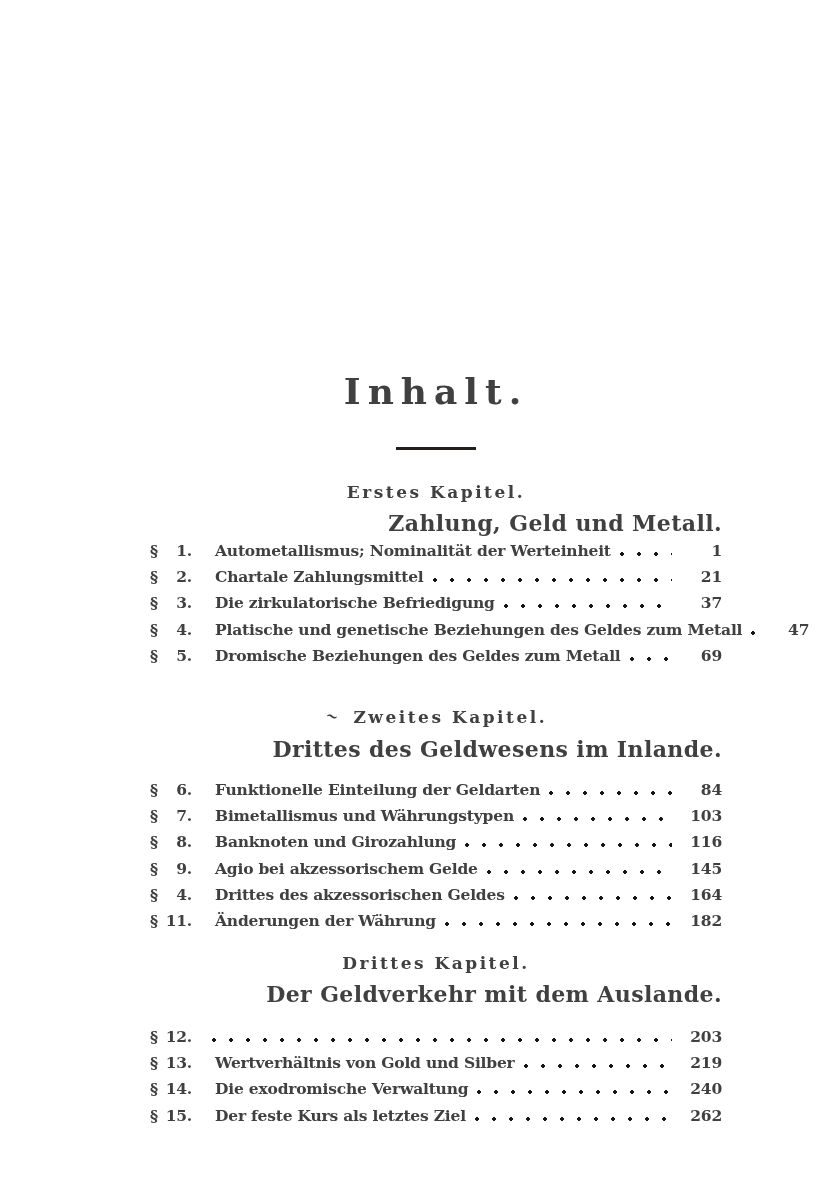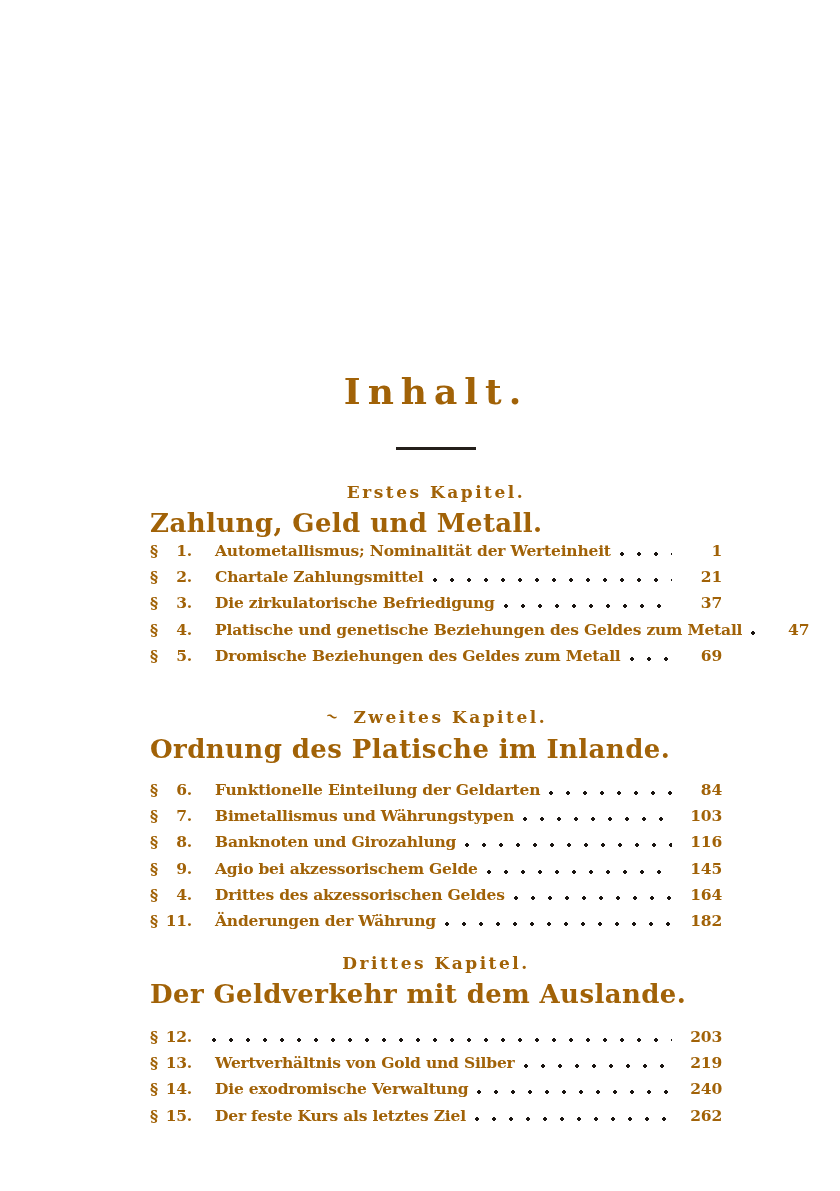--- a/index.html
+++ b/index.html
@@ -5,21 +5,21 @@
   html, body {
     margin: 0;
     padding: 0;
     background: #ffffff;
   }
   .page {
     position: relative;
     width: 840px;
     height: 1191px;
     background: #ffffff;
-    color: #a16207;
+    color: #404040;
     font-family: "DejaVu Serif", "Liberation Serif", serif;
     overflow: hidden;
   }
   .content {
     position: absolute;
     left: 150px;
     top: 0;
     width: 572px;
     height: 100%;
   }
@@ -61,22 +61,22 @@
     letter-spacing: 2.5px;
   }
   .ornament {
     display: inline-block;
     transform: rotate(18deg) translateY(-2px);
     margin-right: 16px;
     letter-spacing: 0;
     font-size: 15px;
   }
   .chapter-title {
-    text-align: left;
-    font-size: 26px;
+    text-align: right;
+    font-size: 22px;
     line-height: 30px;
     margin-top: 4px;
     font-weight: bold;
     letter-spacing: 0.4px;
   }
   .seite-label {
     text-align: right;
     font-size: 12px;
     line-height: 14px;
     margin-top: 1px;
@@ -179,21 +179,21 @@
           <span class="entry-text">Dromische Beziehungen des Geldes zum Metall</span>
           <span class="dots"></span>
           <span class="pagenum">69</span>
         </div>
 
       </div>
     </section>
 
     <section class="chapter" id="chapter-2">
       <div class="kapitel-heading"><span class="ornament">~</span><span>Zweites Kapitel.</span></div>
-      <div class="chapter-title">Ordnung des Platische im Inlande.</div>
+      <div class="chapter-title">Drittes des Geldwesens im Inlande.</div>
       <div class="toc-rows">
 
         <div class="toc-row">
           <span class="num">
               <span>§</span>
               <span>6.</span>
             </span>
           <span class="entry-text">Funktionelle Einteilung der Geldarten</span>
           <span class="dots"></span>
           <span class="pagenum">84</span>

